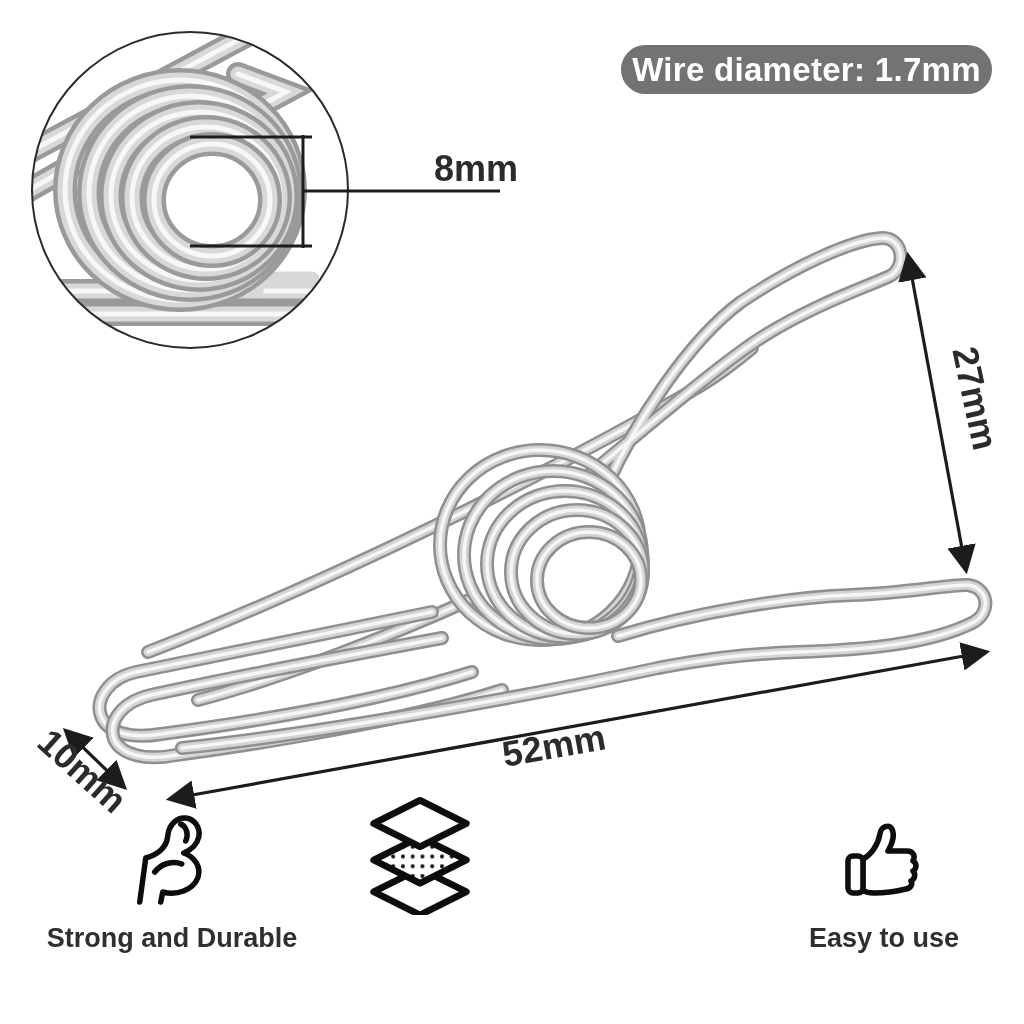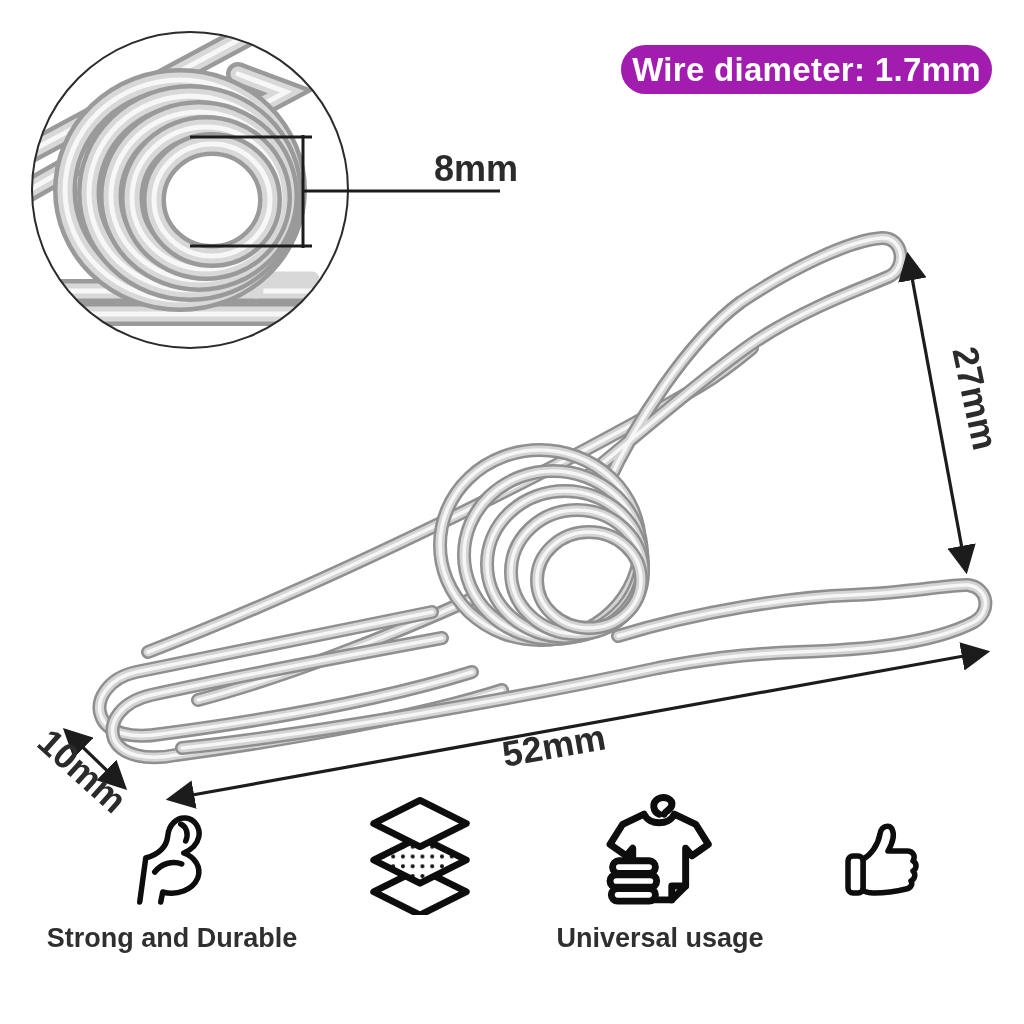--- a/index.html
+++ b/index.html
@@ -17,21 +17,21 @@
   .zD { stroke:#9a9a9a; stroke-width:24; fill:none; stroke-linecap:round; }
   .zM { stroke:#d8d8d8; stroke-width:15; fill:none; stroke-linecap:round; }
   .zL { stroke:#f7f7f7; stroke-width:5;  fill:none; stroke-linecap:round; }
 
   .bline { stroke:#1c1c1c; stroke-width:3; fill:none; }
   .dimline { stroke:#1c1c1c; stroke-width:3.2; fill:none; }
   .dim-label { font:700 36px "Liberation Sans", sans-serif; fill:#2b2b2b; }
 
   .badge {
     position:absolute; left:621px; top:45px; width:371px; height:49px;
-    background:#a21caf; color:#ffffff; border-radius:25px;
+    background:#737373; color:#ffffff; border-radius:25px;
     display:flex; align-items:center; justify-content:center;
     font-size:33px; font-weight:700; letter-spacing:0.3px; white-space:nowrap;
   }
 
   .feature {
     position:absolute; top:793px; transform:translateX(-50%);
     display:flex; flex-direction:column; align-items:center;
   }
   .feature .icon-box { height:122px; display:flex; align-items:flex-end; justify-content:center; }
   .feature-label {
@@ -205,36 +205,24 @@
   <div class="feature" style="left:420px">
     <div class="icon-box">
       <svg class="ficon" width="128" height="122" viewBox="0 0 100 100">
         <path class="fill" d="M50,62 L88,81 L50,100 L12,81 Z"></path>
         <path d="M50,36 L88,55 L50,74 L12,55 Z" fill="url(#dotpat)"></path>
         <path class="fill" d="M50,6 L88,25 L50,44 L12,25 Z"></path>
       </svg>
     </div>
   </div>
 
-  <div class="feature" style="left:660px">
-    <div class="icon-box">
-      <svg class="ficon" width="134" height="126" viewBox="0 0 100 100">
-        <path class="fill" d="M37,20 L20,28 L10,44 L23,53 L28,47 L28,88 L59,88 L70,77 L70,47 L75,53 L88,44 L78,28 L61,20 C57,29 41,29 37,20 Z"></path>
-        <path d="M59,88 L59,77 L70,77"></path>
-        <path d="M49,20 C44,18 43,11 48,8 C53,5 60,8 59,13 C58,17 54,17 53,20"></path>
-        <rect class="fill" x="12" y="57" width="34" height="10" rx="5"></rect>
-        <rect class="fill" x="10" y="68" width="37" height="10" rx="5"></rect>
-        <rect class="fill" x="11" y="79" width="35" height="10" rx="5"></rect>
-      </svg>
-    </div>
-    <div class="feature-label">Universal usage</div>
-  </div>
 
   <div class="feature" style="left:884px">
     <div class="icon-box">
       <svg class="ficon" width="100" height="112" viewBox="0 0 100 100">
         <path class="fill" d="M29,81 L29,50 C37,46 44,36 46,25 C47,17 55,15 58,20 C61,26 58,35 54,42 L73,42 C79,42 82,47 79,52 C83,54 83,60 79,62 C82,65 81,70 77,72 C79,75 77,79 72,80 C64,82 48,84 40,84 C35,84 31,83 29,81 Z"></path>
         <rect class="fill" x="14" y="47" width="15" height="37" rx="5"></rect>
       </svg>
     </div>
+    <div class="feature-label">Easy to use</div>
   </div>
 
 </div>
 
 </body></html>

